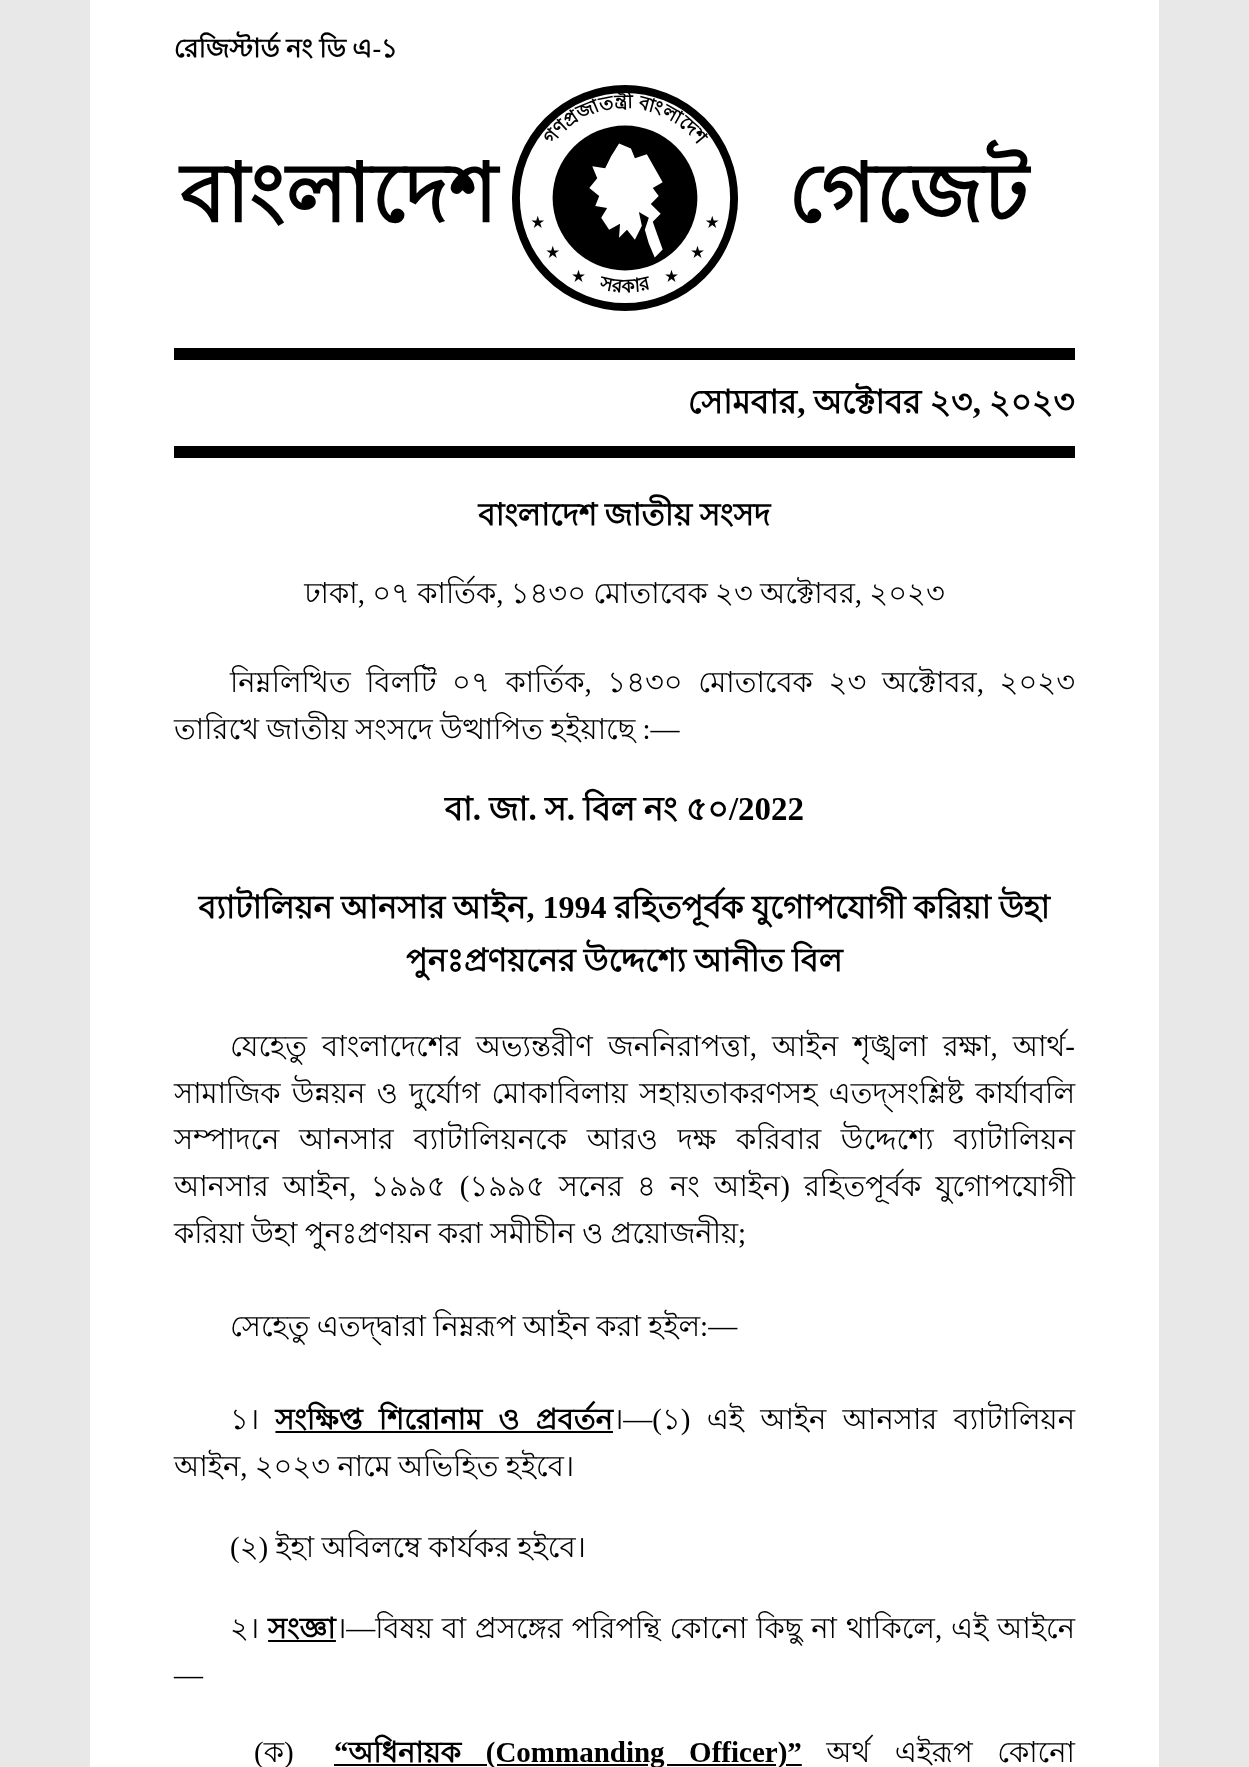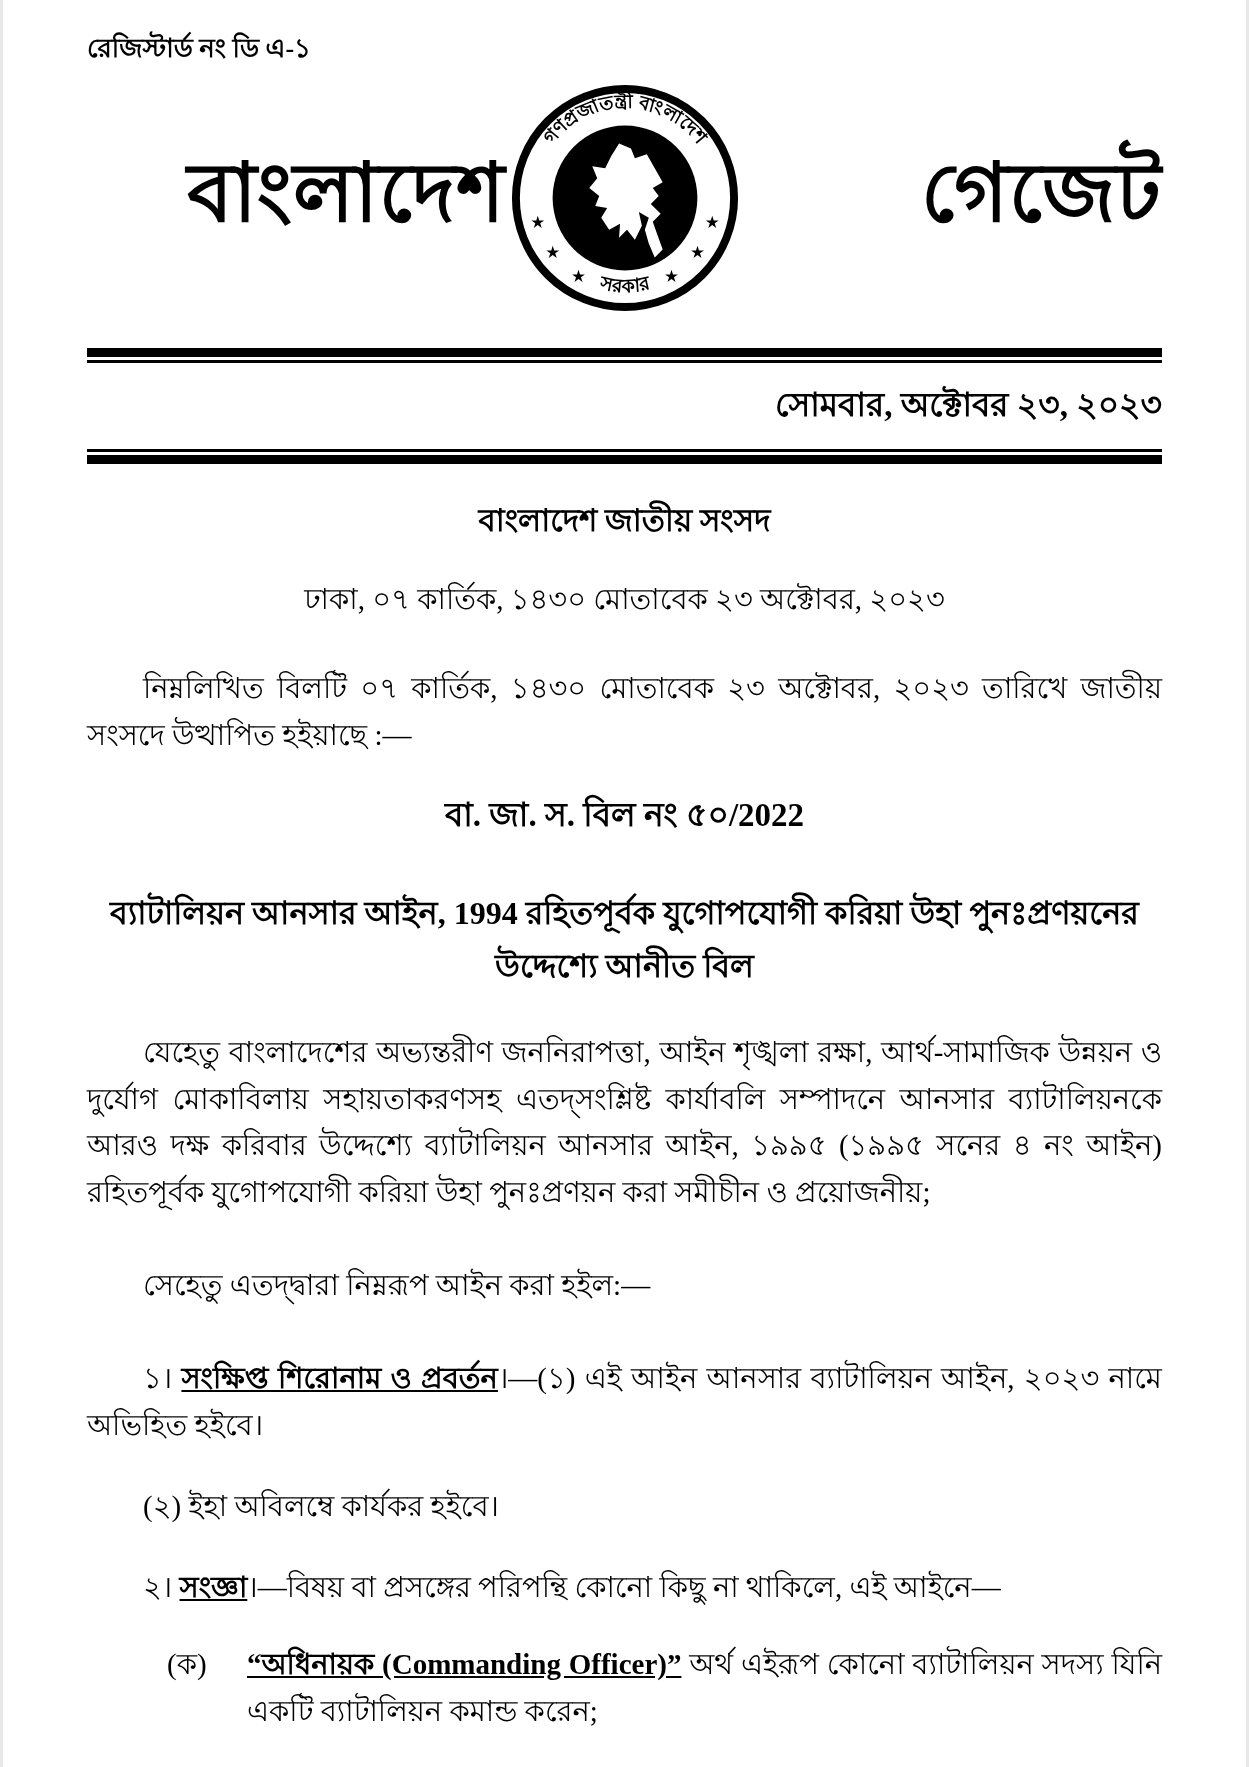--- a/index.html
+++ b/index.html
@@ -1,30 +1,30 @@
 <!DOCTYPE html>
 <html lang="bn"><head>
 <meta charset="utf-8">
 <style>
   html,body { margin:0; padding:0; background:#e8e8e8; }
   .page {
     position:relative;
-    width:1243px; height:1767px;
+    width:1069px; height:1767px;
     margin:0 auto;
     background:#ffffff;
     color:#000000;
     font-family:"Liberation Serif","DejaVu Serif",serif;
     box-sizing:border-box;
     padding:28px 84px 14px 84px;
     display:flex; flex-direction:column;
     overflow:hidden;
   }
   .register-line { font-size:26px; font-weight:600; }
   .masthead { display:flex; align-items:center; justify-content:space-between; margin-top:4px; }
-  .masthead-title { font-size:82px; font-weight:700; flex:1; text-align:right; white-space:nowrap; letter-spacing:1px; }
+  .masthead-title { font-size:82px; font-weight:700; flex:1; text-align:center; white-space:nowrap; letter-spacing:1px; }
   .emblem { width:238px; height:244px; flex:0 0 auto; }
   .subtitle-block { text-align:center; margin-top:2px; }
   .subtitle-1 { font-size:30px; font-weight:700; }
   .subtitle-2 { font-size:30px; font-weight:700; margin-top:10px; }
   .rule-thick-thin { margin-top:26px; height:3px; border-top:9px solid #000; border-bottom:3px solid #000; }
   .rule-thin-thick { height:3px; border-top:3px solid #000; border-bottom:9px solid #000; }
   .issue-date { text-align:right; font-size:33px; font-weight:700; margin:16px 0 14px 0; }
   .parliament-heading { text-align:center; font-size:31px; font-weight:700; margin-top:32px; }
   .dateline { text-align:center; font-size:29px; margin-top:28px; }
   .para { font-size:29px; line-height:1.62; text-align:justify; margin:0; }

